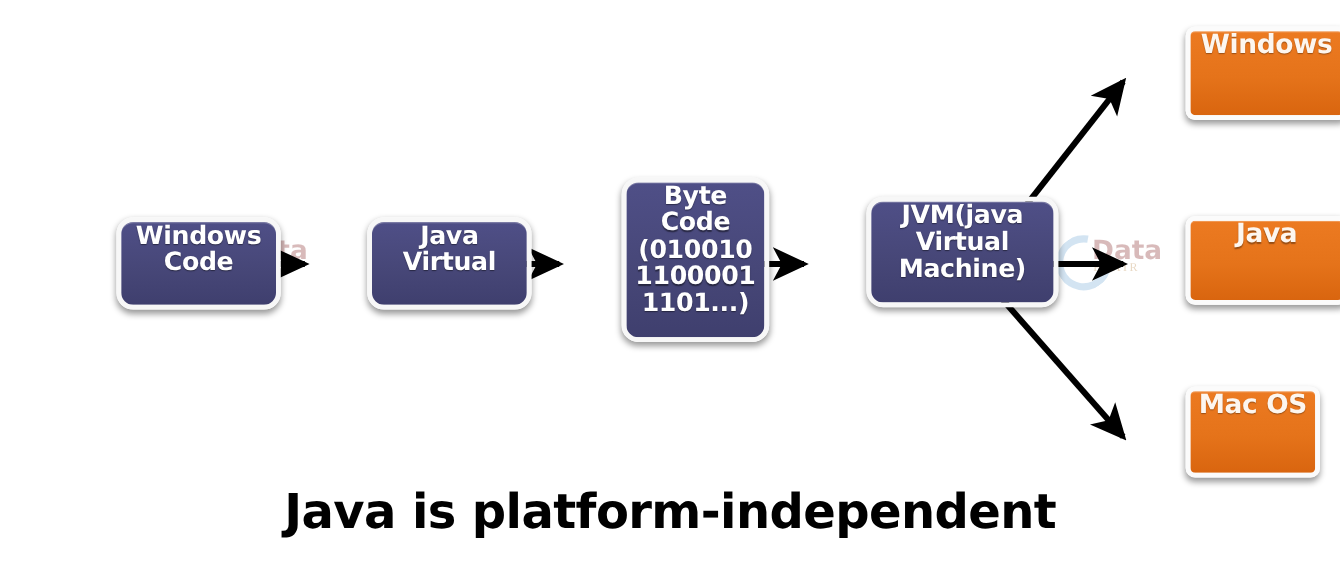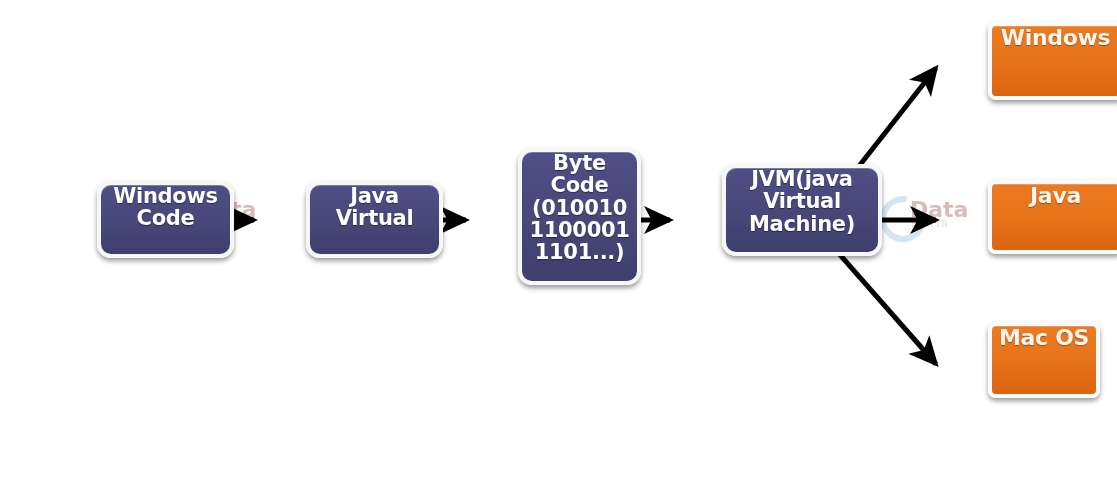--- a/index.html
+++ b/index.html
@@ -170,13 +170,14 @@
         <span class="label">Windows</span>
       </div>
       <div class="node node-orange" style="left: 940px; top: 180px; width: 135px; height: 74px; font-size: 22px;">
         <span class="label">Java</span>
       </div>
       <div class="node node-orange" style="left: 940px; top: 322px; width: 112px; height: 76px; font-size: 22px;">
         <span class="label">Mac OS</span>
       </div>
     </div>
 
+  <div id="caption">Java is platform-independent</div>
 </div>
 
 </body></html>

